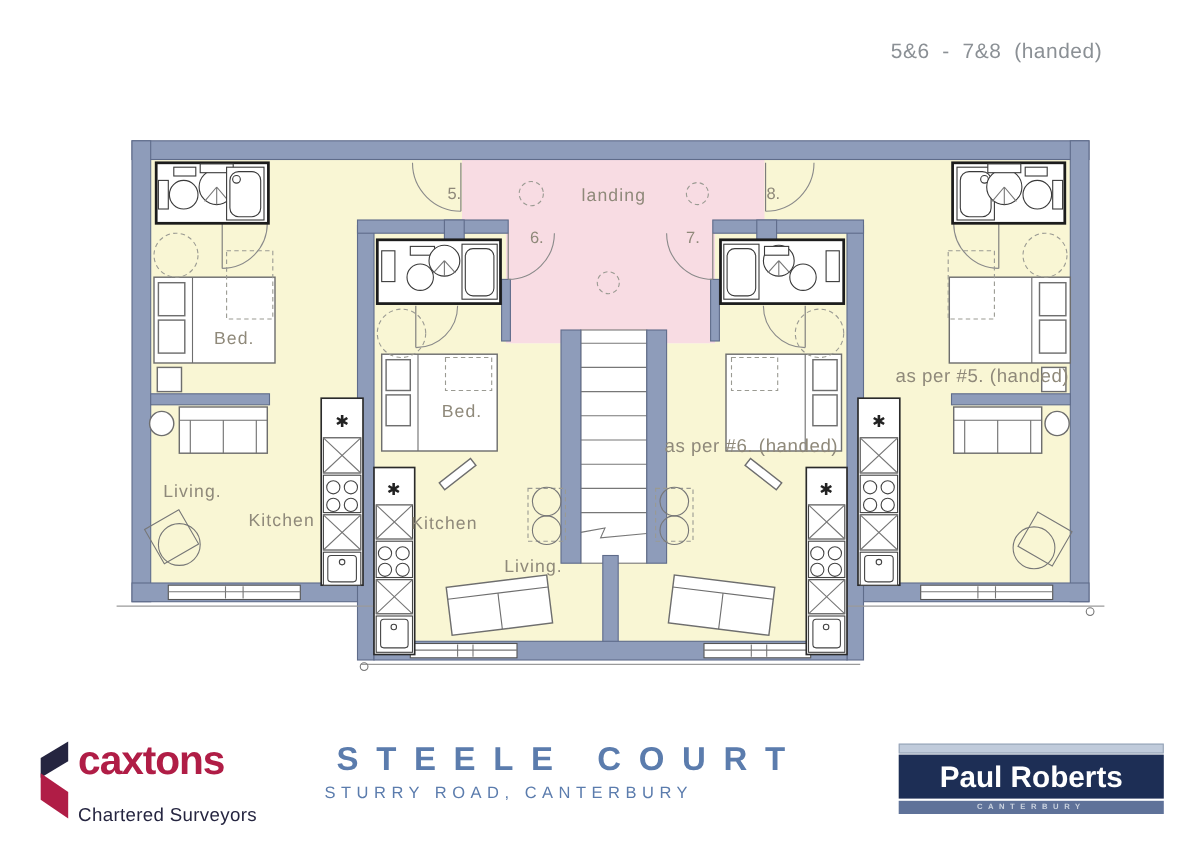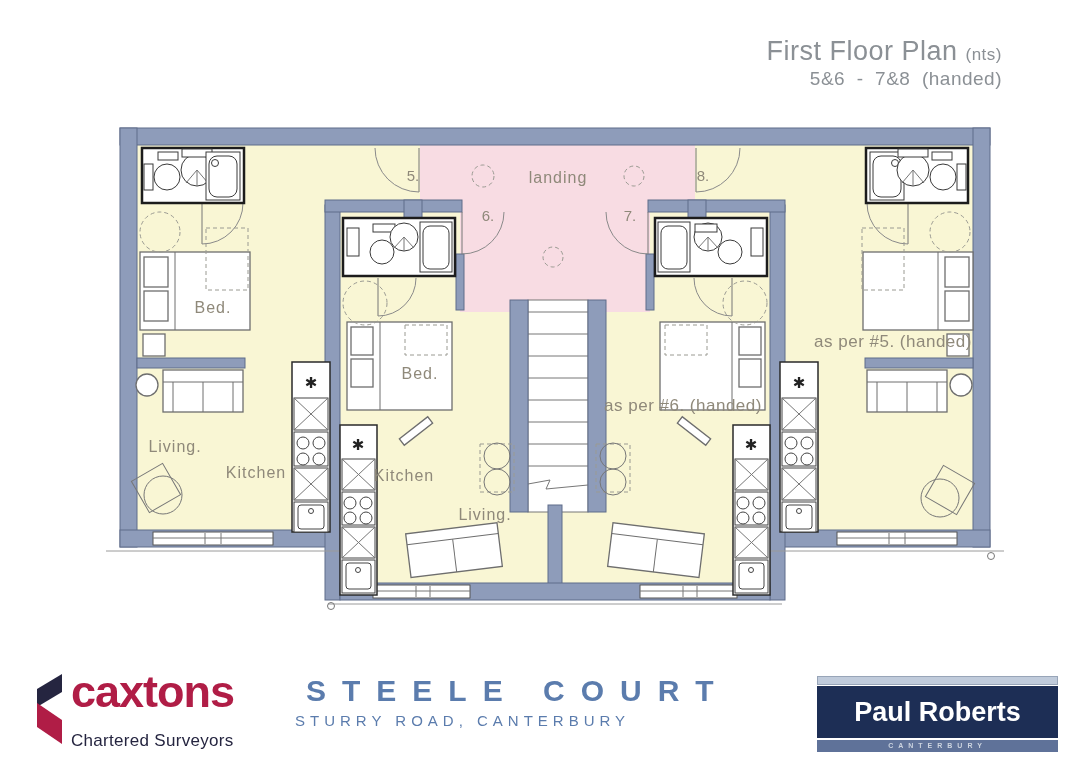--- a/index.html
+++ b/index.html
@@ -35,37 +35,36 @@
   .boiler{fill:#222;font-size:15px}
   text{text-anchor:middle;font-family:"Liberation Sans", sans-serif}
   
   .title-block{position:absolute;top:36px;right:84px;text-align:right;color:var(--titleGray);z-index:2}
   .title-line1{font-size:27px;letter-spacing:0.5px;white-space:pre}
   .title-suffix{font-size:17px}
   .title-line2{font-size:19px;letter-spacing:0.5px;margin-top:1px;white-space:pre}
   
   .caxtons{position:absolute;left:30px;top:672px;display:flex;align-items:flex-start;z-index:2}
   .cax-icon{width:36px;height:74px;margin-right:5px;flex:none}
-  .cax-name{font-size:45px;line-height:40px;font-weight:bold;letter-spacing:-1px;color:var(--crimson)}
+  .cax-name{font-size:37px;line-height:40px;font-weight:bold;letter-spacing:-1px;color:var(--crimson)}
   .cax-tag{font-size:17px;color:var(--navyDark);margin-top:19px;letter-spacing:0.3px}
   .project{position:absolute;left:290px;top:674px;width:490px;color:var(--steel);z-index:2}
   .proj-name{font-size:30px;font-weight:bold;letter-spacing:16px;text-indent:16px;white-space:pre}
   .proj-addr{font-size:15px;font-weight:normal;letter-spacing:5px;text-indent:5px;margin-top:4px;white-space:pre}
   .paulroberts{position:absolute;left:817px;top:676px;width:241px;z-index:2}
   .pr-bar{height:9px;background:var(--prLight);border:1px solid #98a5b8}
-  .pr-box{height:52px;background:var(--prNavy);color:#ffffff;font-size:27px;font-weight:bold;
+  .pr-box{height:40px;background:var(--prNavy);color:#ffffff;font-size:27px;font-weight:bold;
           display:flex;align-items:center;justify-content:center;margin-top:1px}
   .pr-band{height:12px;background:var(--prBand);margin-top:2px;color:var(--prText);
            font-size:7px;letter-spacing:5px;text-align:center;line-height:12px;font-weight:bold}
 </style>
 </head>
 <body>
 
 <div class="title-block">
-  <div class="title-line1"><span>First Floor Plan </span><span class="title-suffix">(nts)</span></div>
   <div class="title-line2">5&amp;6  -  7&amp;8  (handed)</div>
 </div>
 
 <svg class="plan-svg" width="1086" height="645" viewBox="0 0 1086 645">
 
   <g>
     <path class="room" d="M137,145 H420 V200 H340 V530 H137 Z"></path>
     <path class="room" d="M340,200 H460 V312 H510 V505 H548 V583 H340 Z"></path>
     <path class="room" d="M770,200 H650 V312 H600 V505 H562 V583 H770 Z"></path>
     <path class="room" d="M973,145 H690 V200 H770 V530 H973 Z"></path>

